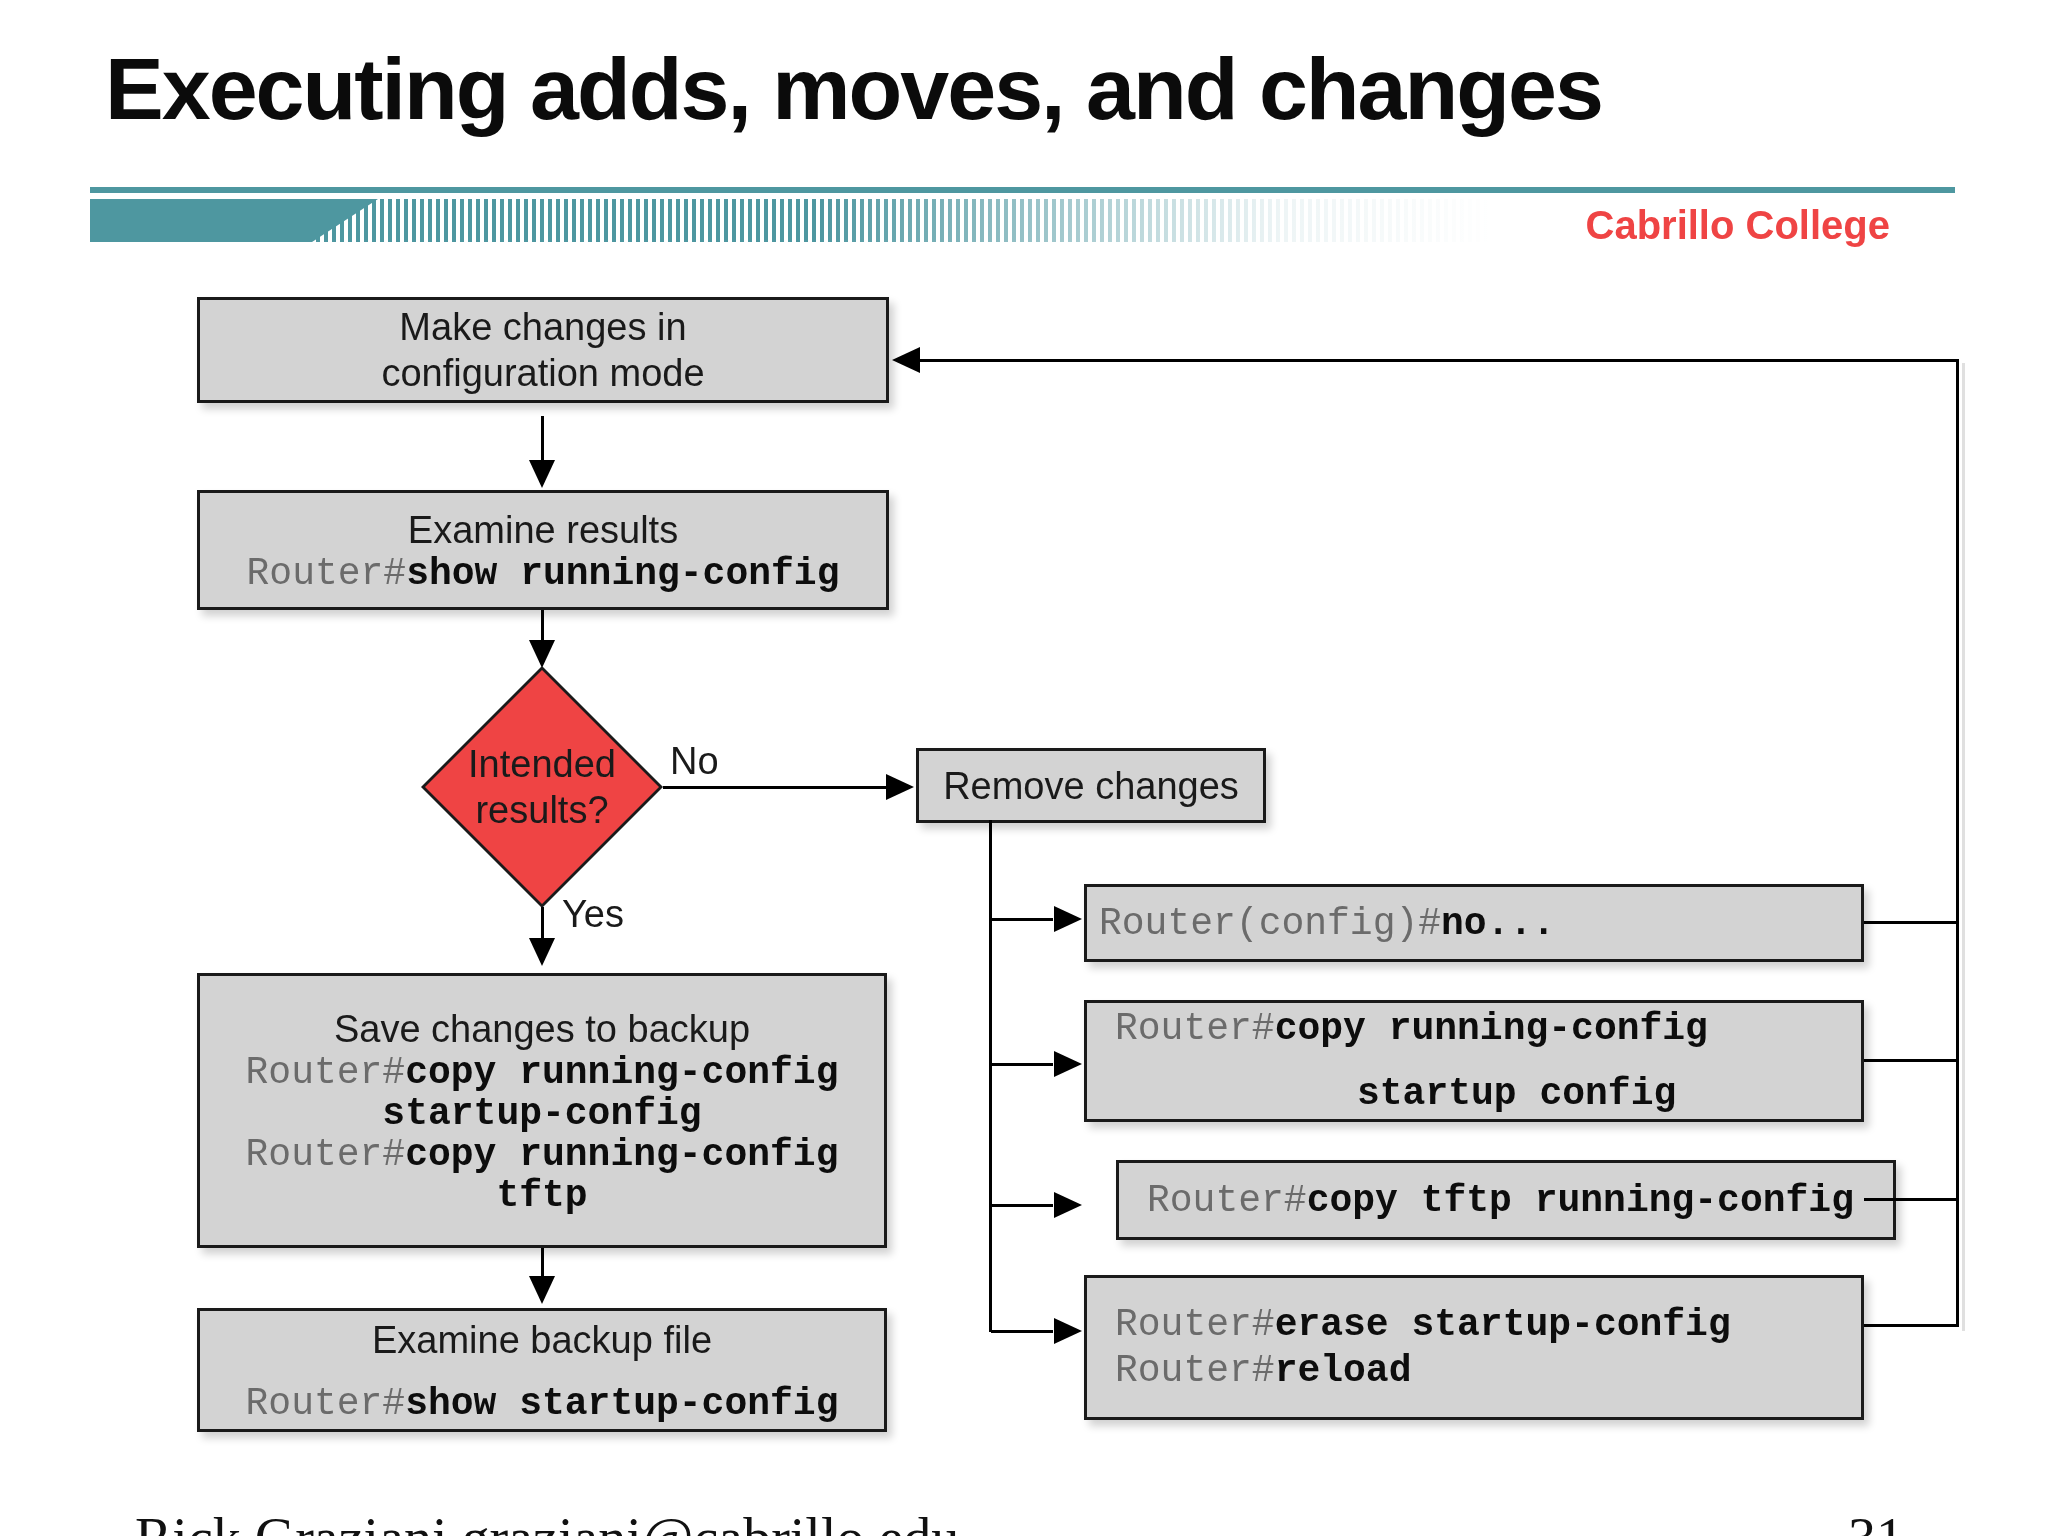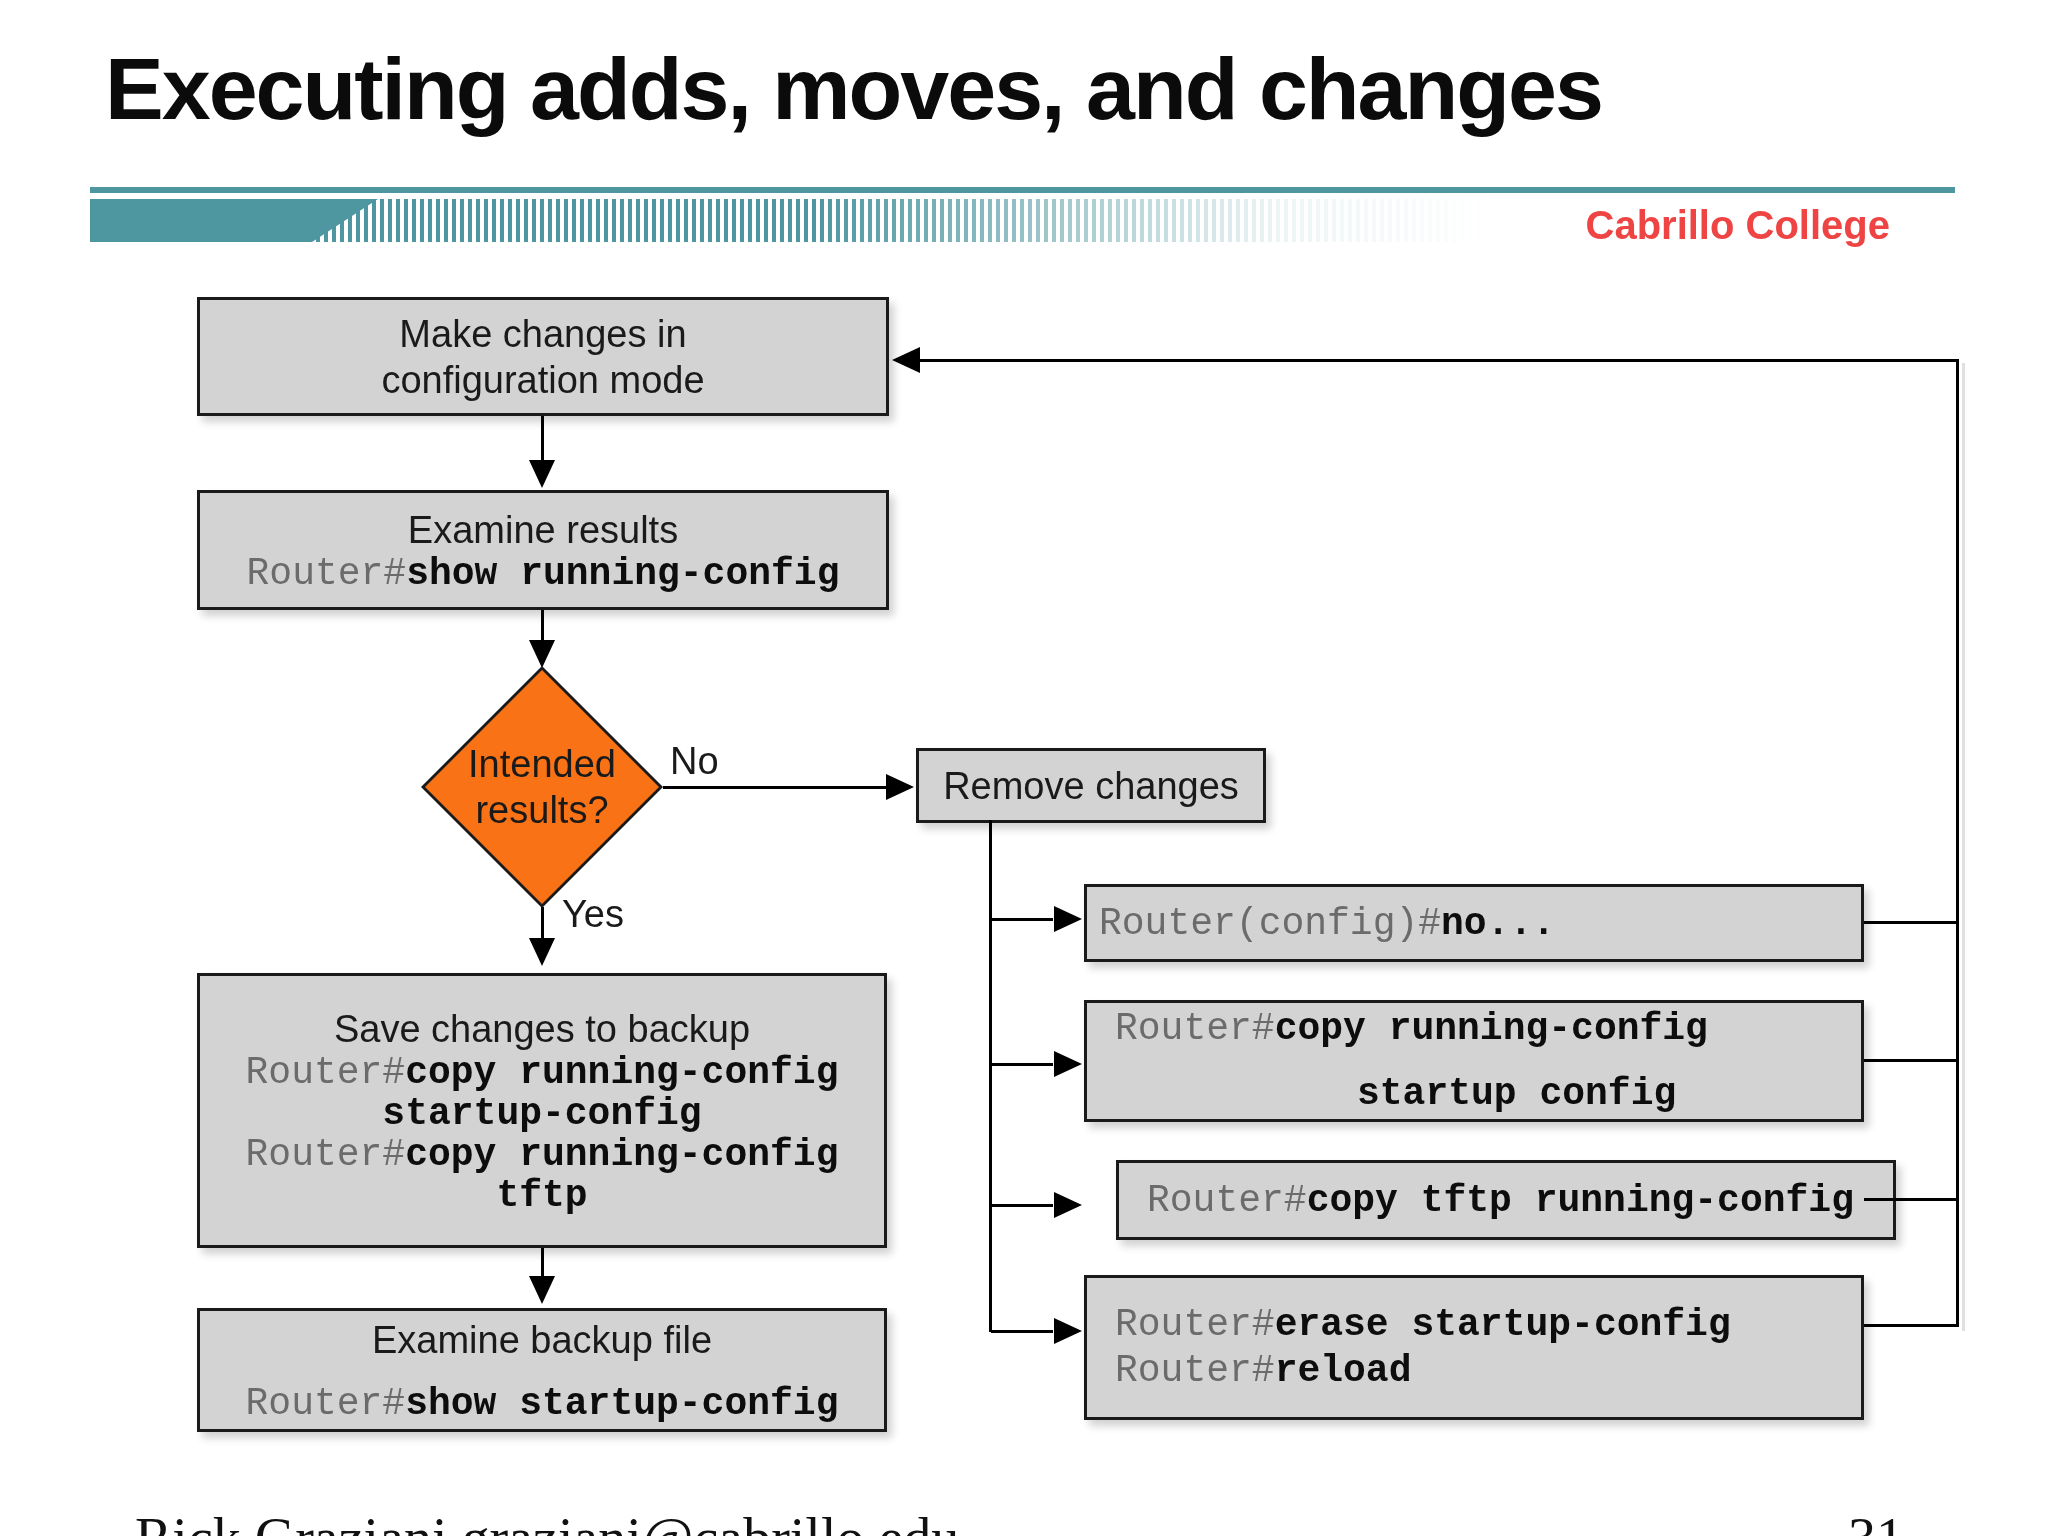--- a/index.html
+++ b/index.html
@@ -31,40 +31,40 @@
   .line{position:absolute;background:#000;}
   .ah{position:absolute;width:0;height:0;}
   .ah-down{border-left:13px solid transparent;border-right:13px solid transparent;border-top:28px solid #000;}
   .ah-right{border-top:13px solid transparent;border-bottom:13px solid transparent;border-left:28px solid #000;}
   .ah-left{border-top:13px solid transparent;border-bottom:13px solid transparent;border-right:28px solid #000;}
   .branch-label{position:absolute;font-size:38px;color:#1a1a1a;}
   
   .diamond-outer{position:absolute;left:421px;top:666px;width:242px;height:242px;background:#1a1a1a;
         clip-path:polygon(50% 0,100% 50%,50% 100%,0 50%);}
   .diamond-inner{position:absolute;left:4px;top:4px;width:calc(100% - 8px);height:calc(100% - 8px);
-        background:#f97316;clip-path:polygon(50% 0,100% 50%,50% 100%,0 50%);
+        background:#ef4444;clip-path:polygon(50% 0,100% 50%,50% 100%,0 50%);
         display:flex;flex-direction:column;justify-content:center;align-items:center;}
   
   .footer{position:absolute;top:1506px;font-family:"Liberation Serif",serif;font-size:56px;color:#111;white-space:nowrap;}
 </style>
 </head>
 <body>
 
 <div class="slide">
 
   <div class="title">Executing adds, moves, and changes</div>
   <div class="banner-rule"></div>
   <div class="banner-band">
     <div class="banner-stripes"></div>
     <div class="banner-fade"></div>
     <div class="banner-solid"></div>
   </div>
   <div class="brand">Cabrillo College</div>
 
-  <div class="box" style="left:197px;top:297px;width:692px;height:119px;">
+  <div class="box" style="left:197px;top:297px;width:692px;height:106px;">
     <div class="sans">Make changes in</div>
     <div class="sans">configuration mode</div>
   </div>
 
   <div class="line" style="left:541px;top:416px;width:3px;height:46px;"></div>
   <div class="ah ah-down" style="left:529px;top:460px;"></div>
 
   <div class="box" style="left:197px;top:490px;width:692px;height:120px;">
     <div class="sans">Examine results</div>
     <div class="mono"><span class="prompt">Router#</span><span class="cmd">show running-config</span></div>

